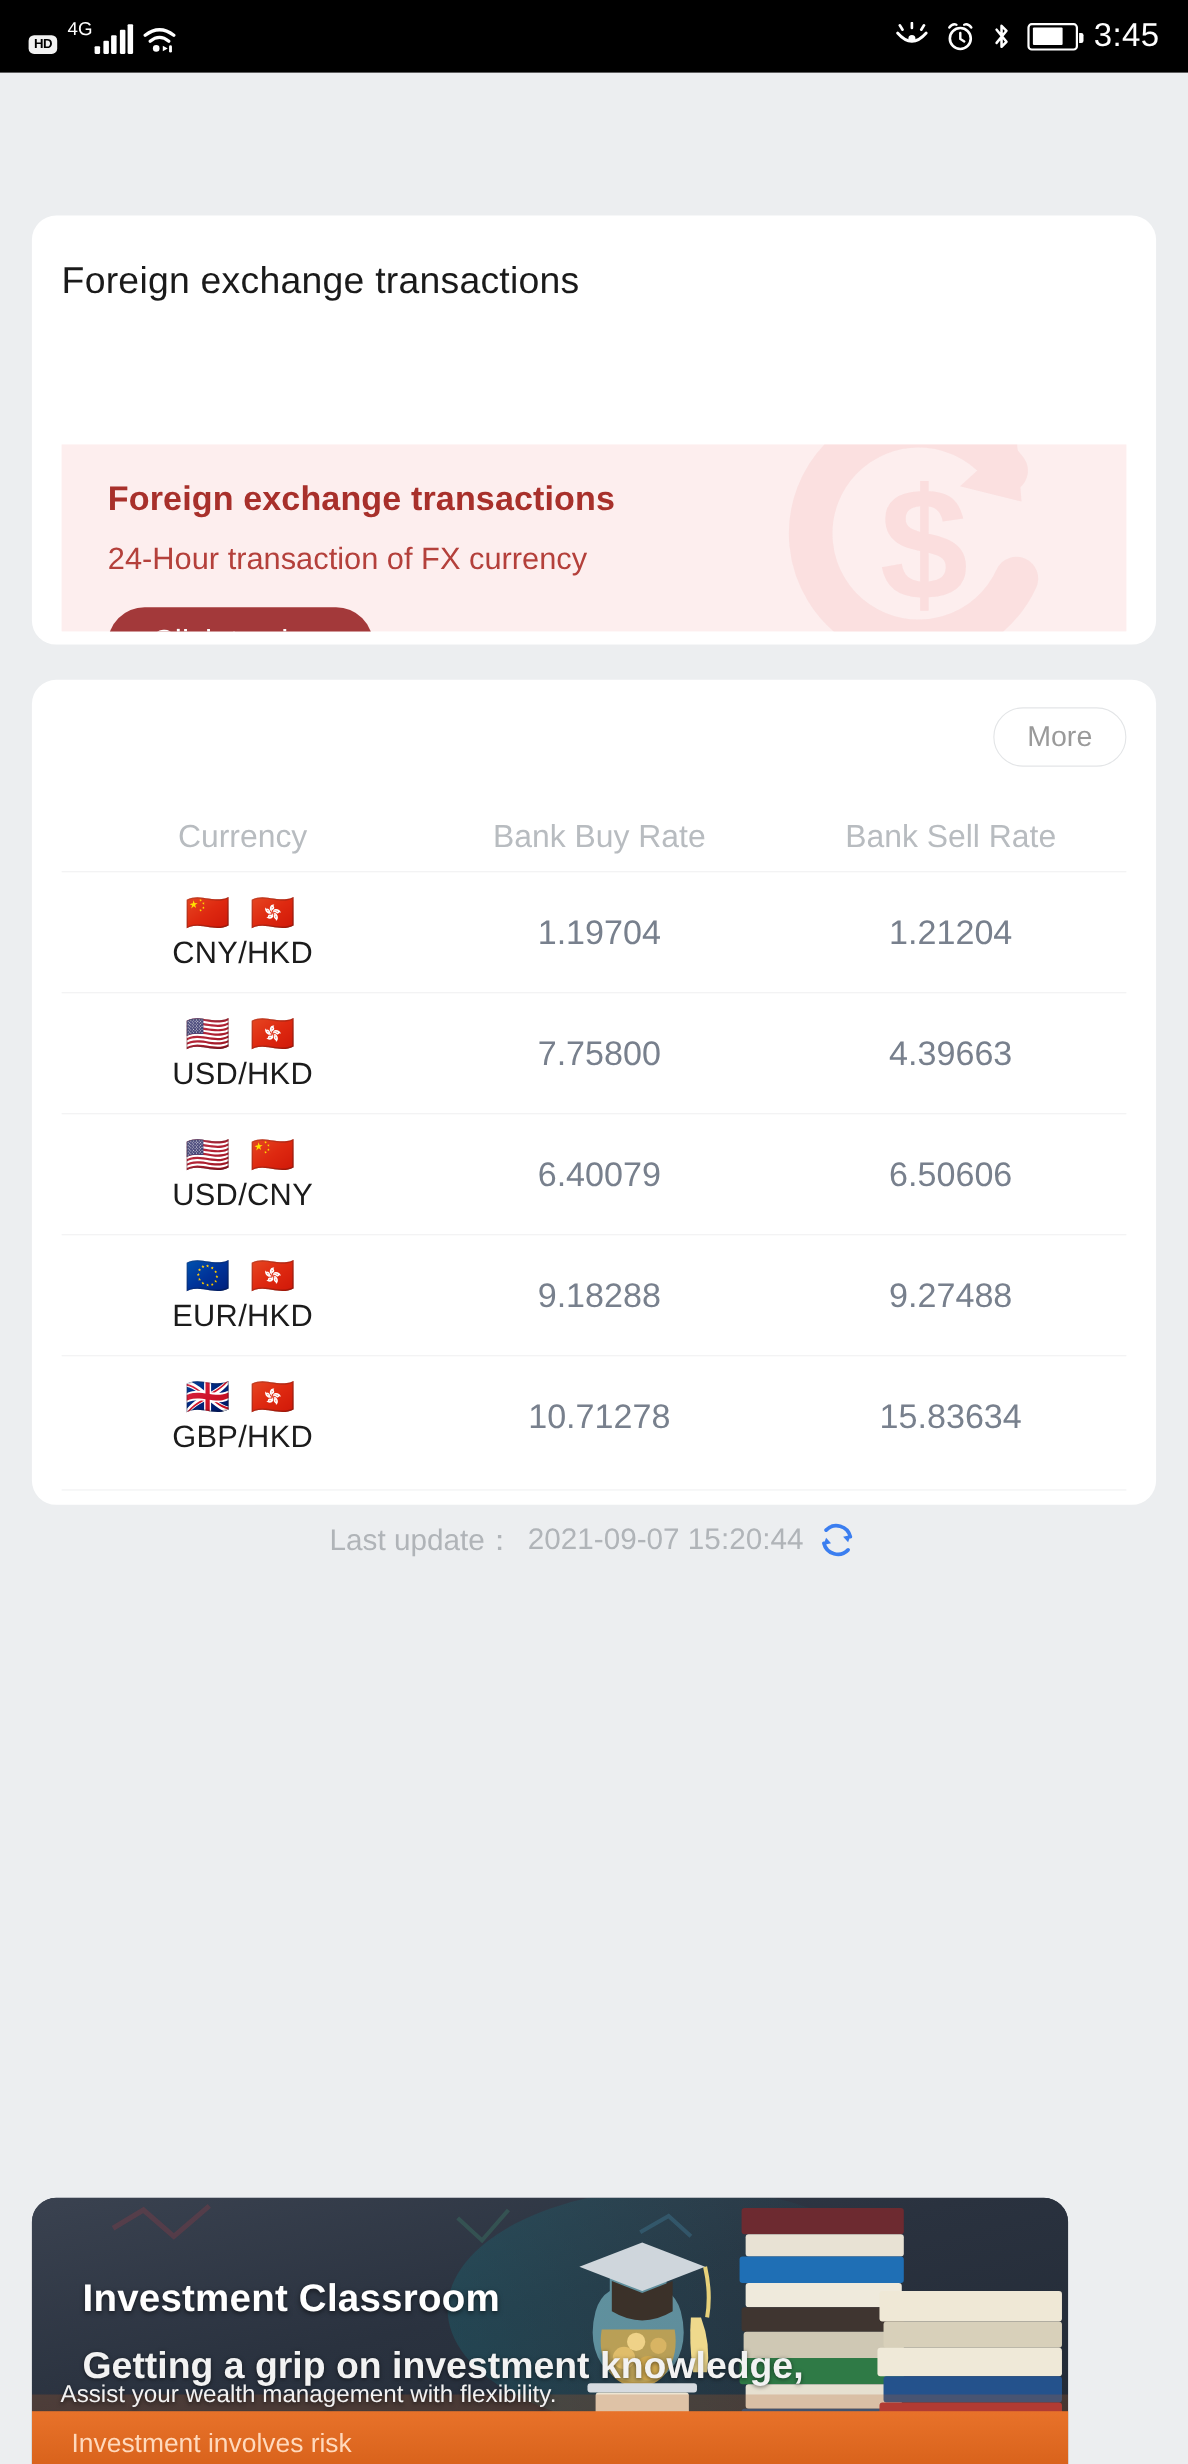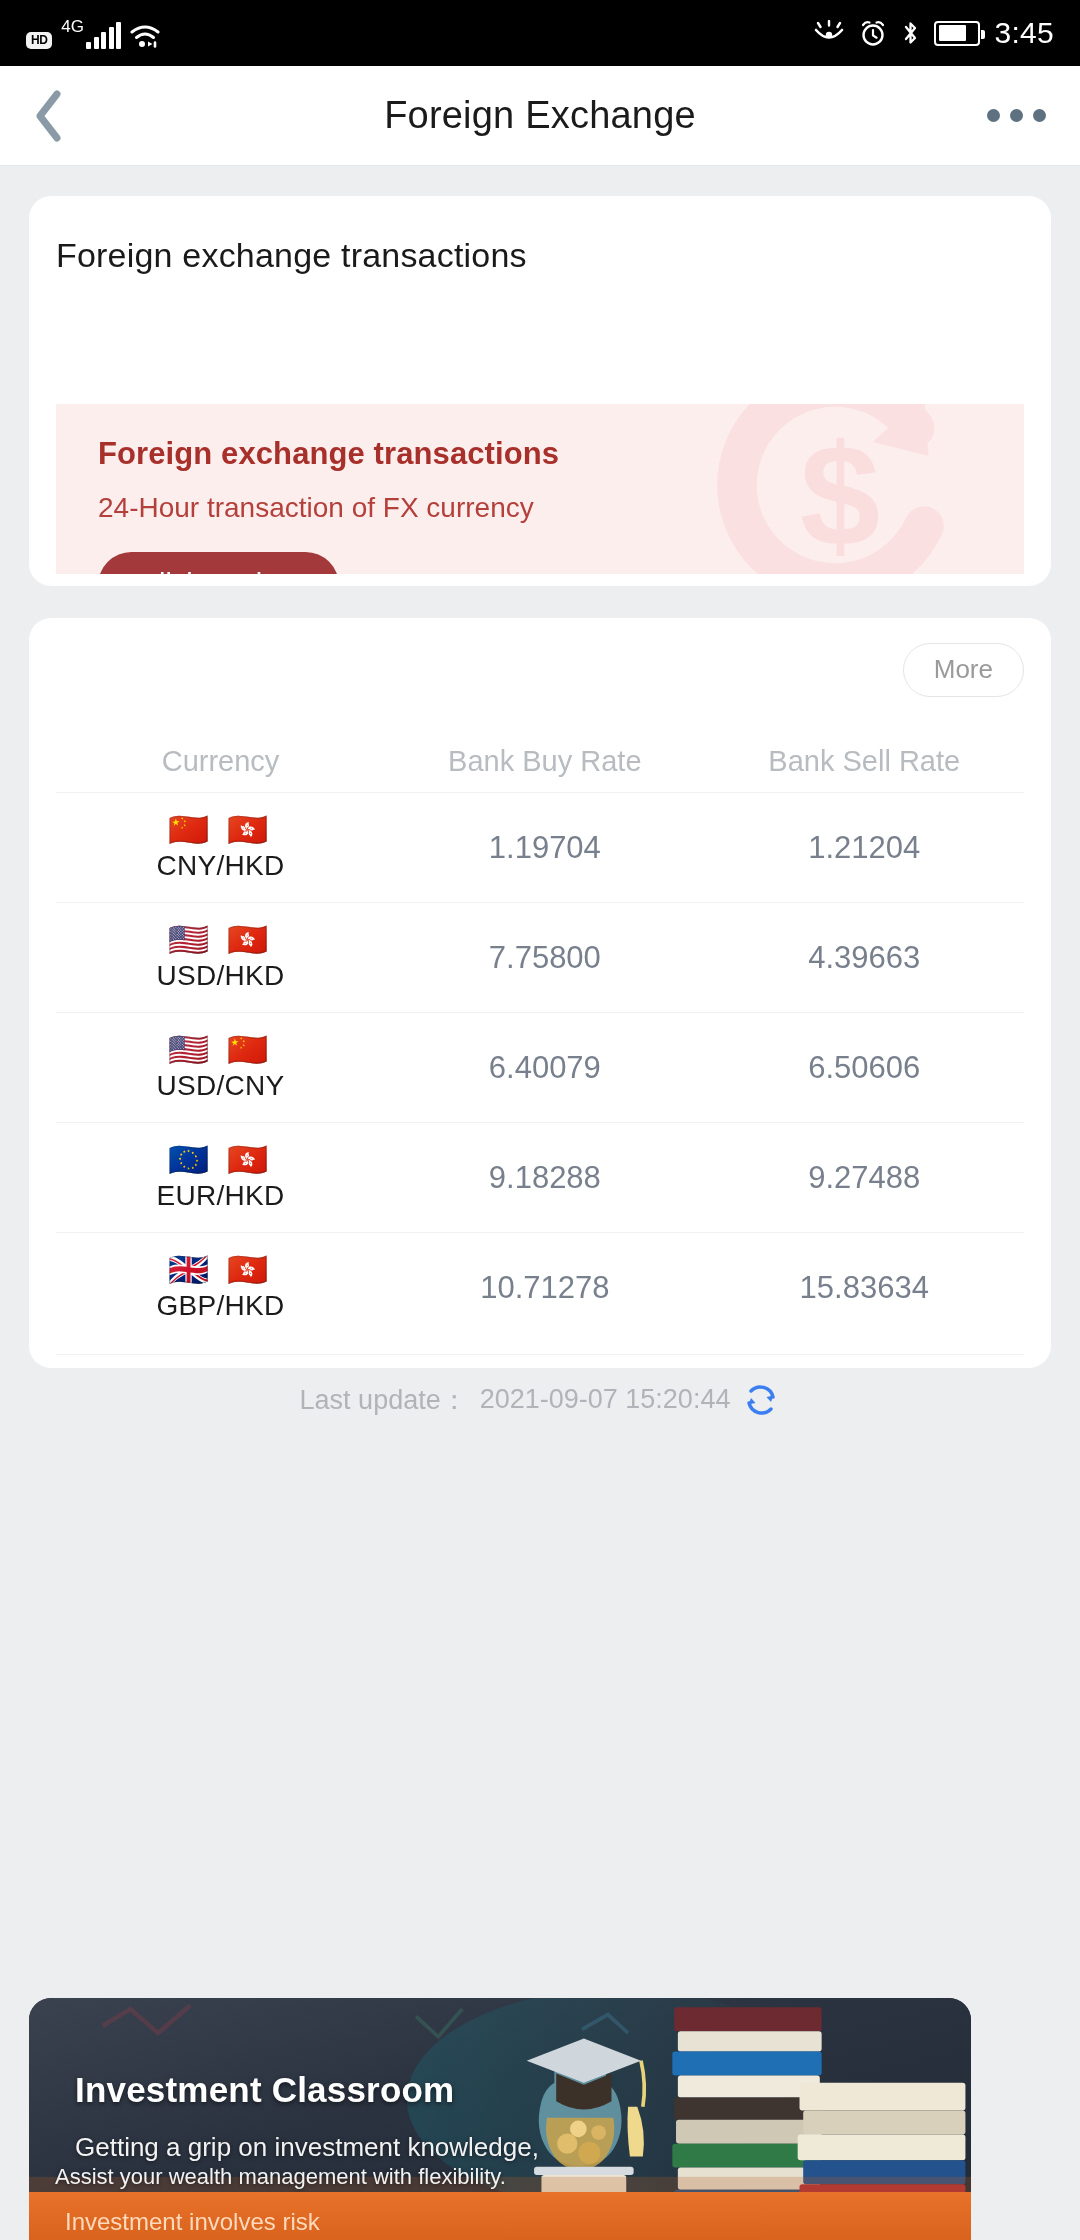--- a/index.html
+++ b/index.html
@@ -200,22 +200,23 @@
   }
   .edu-bg { position: absolute; inset: 0; }
   .edu-title {
     position: absolute; left: 46px; top: 72px;
     font-size: 35px; font-weight: bold; color: #fff;
     text-shadow: 0 2px 5px rgba(0,0,0,0.55);
     letter-spacing: 0.2px;
   }
   .edu-line1 {
     position: absolute; left: 46px; top: 134px;
-    font-size: 26px; color: #f2f2f2;
+    font-size: 34px; color: #f2f2f2;
     text-shadow: 0 1px 4px rgba(0,0,0,0.55);
+    font-weight: bold;
   }
   .edu-line2 {
     position: absolute; left: 26px; top: 166px;
     font-size: 22px; color: #f2f2f2;
     text-shadow: 0 1px 4px rgba(0,0,0,0.55);
   }
   .edu-strip {
     position: absolute; left: 0; bottom: 0;
     width: 1022px; height: 48px;
     background: linear-gradient(180deg, #e8722a 0%, #d9631c 100%);
@@ -265,33 +266,20 @@
       <svg class="bt-ico" viewBox="0 0 19 28">
         <path d="M5 8 L14 19 L9.5 23.5 L9.5 4.5 L14 9 L5 20" stroke="#fff" stroke-width="2.3" fill="none" stroke-linejoin="round" stroke-linecap="round"></path>
       </svg>
       <div class="battery">
         <div class="fill"></div>
       </div>
       <div class="clock">3:45</div>
     </div>
   </div>
 
-  <div class="navbar">
-    <div class="nav-back">
-      <svg width="30" height="52" viewBox="0 0 30 52">
-        <path d="M24 4 L7 26 L24 48" stroke="#8a9aa6" stroke-width="7" fill="none" stroke-linecap="round" stroke-linejoin="round"></path>
-      </svg>
-    </div>
-    <div class="nav-title">Foreign Exchange</div>
-    <div class="nav-more">
-      <span></span>
-      <span></span>
-      <span></span>
-    </div>
-  </div>
 
   <div class="card" id="fx-card">
     <div class="card-title">Foreign exchange transactions</div>
 
     <div class="promo">
       <svg class="promo-watermark" viewBox="0 0 120 120">
         <path d="M92 30 A42 42 0 1 0 96 72" stroke="#f9d6d6" stroke-width="17" fill="none" stroke-linecap="round"></path>
         <path d="M96 16 L98 42 L74 36 Z" fill="#f9d6d6"></path>
         <text x="60" y="80" font-size="62" font-weight="bold" fill="#f9d2d2" font-family="Liberation Sans, sans-serif" text-anchor="middle">$</text>
       </svg>

